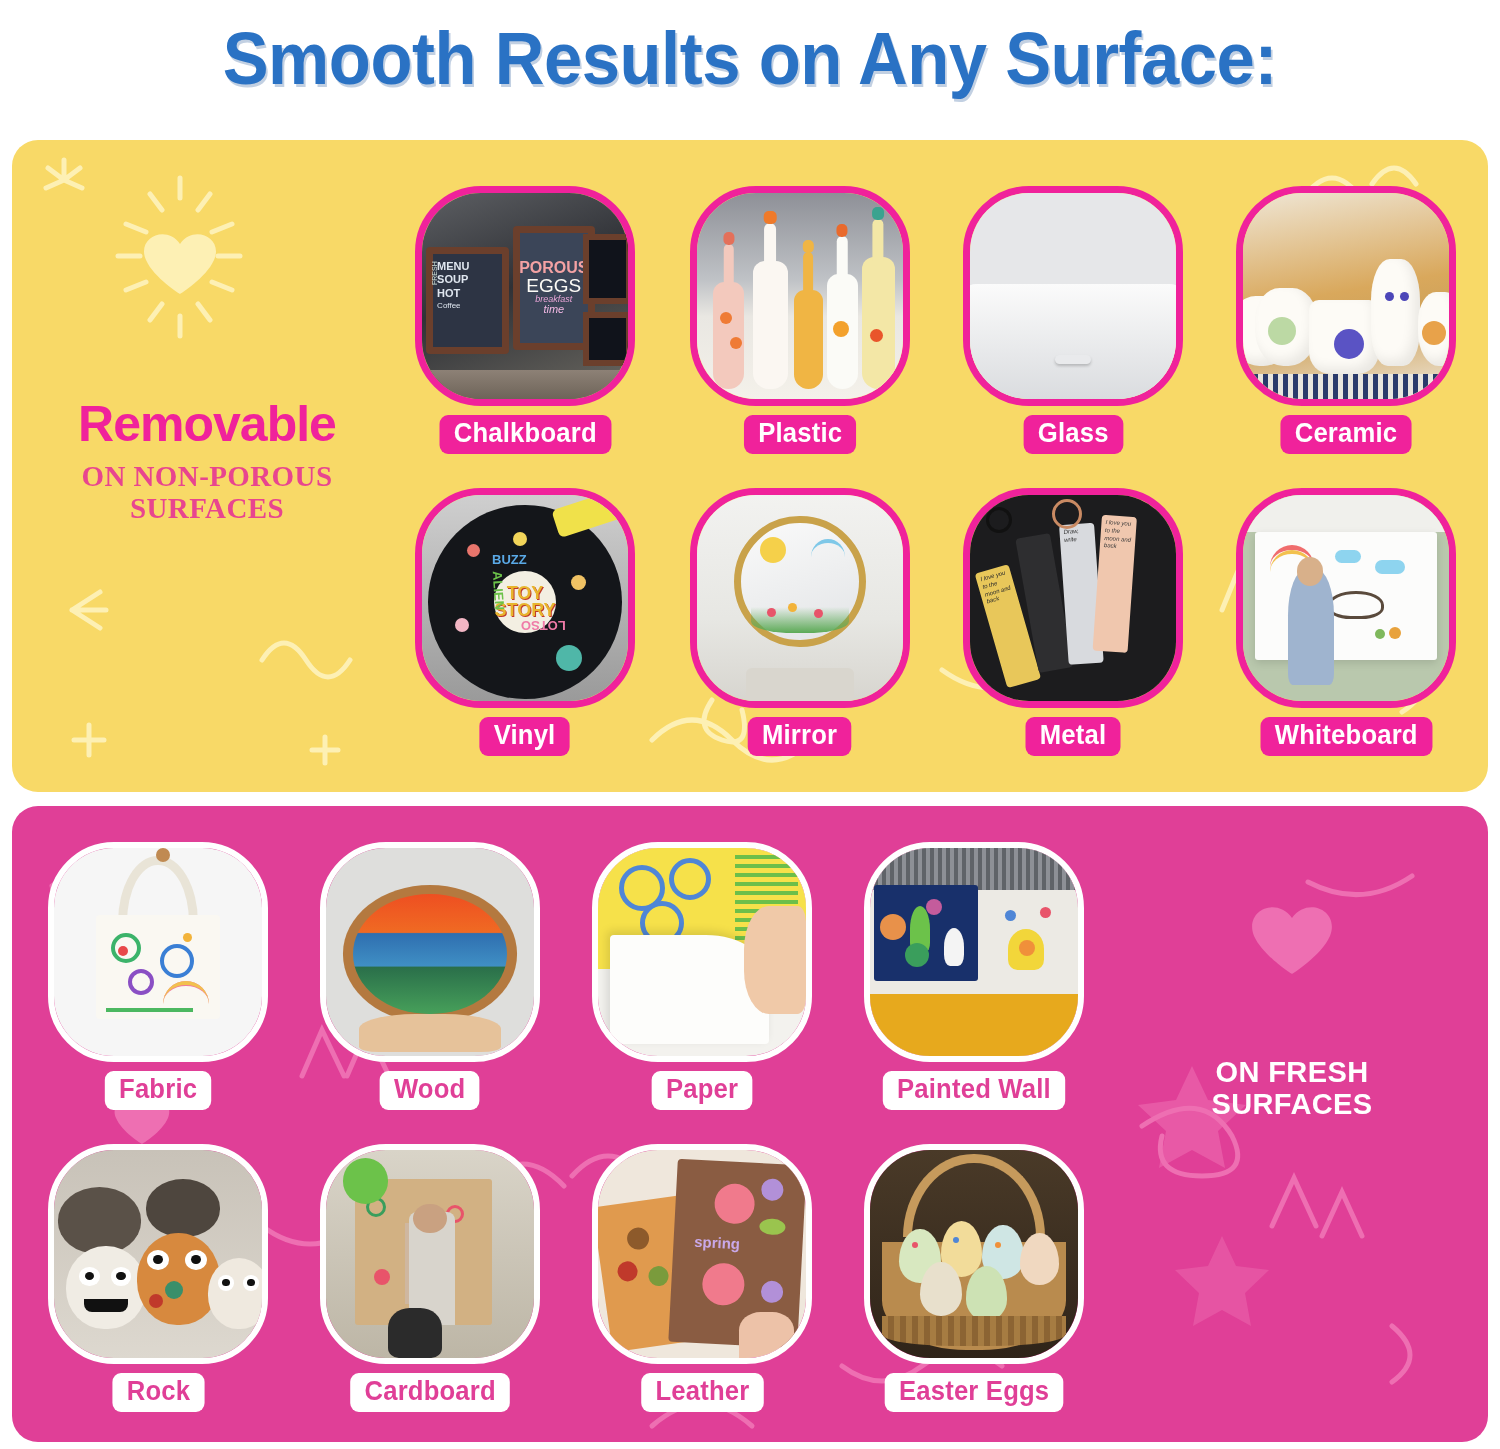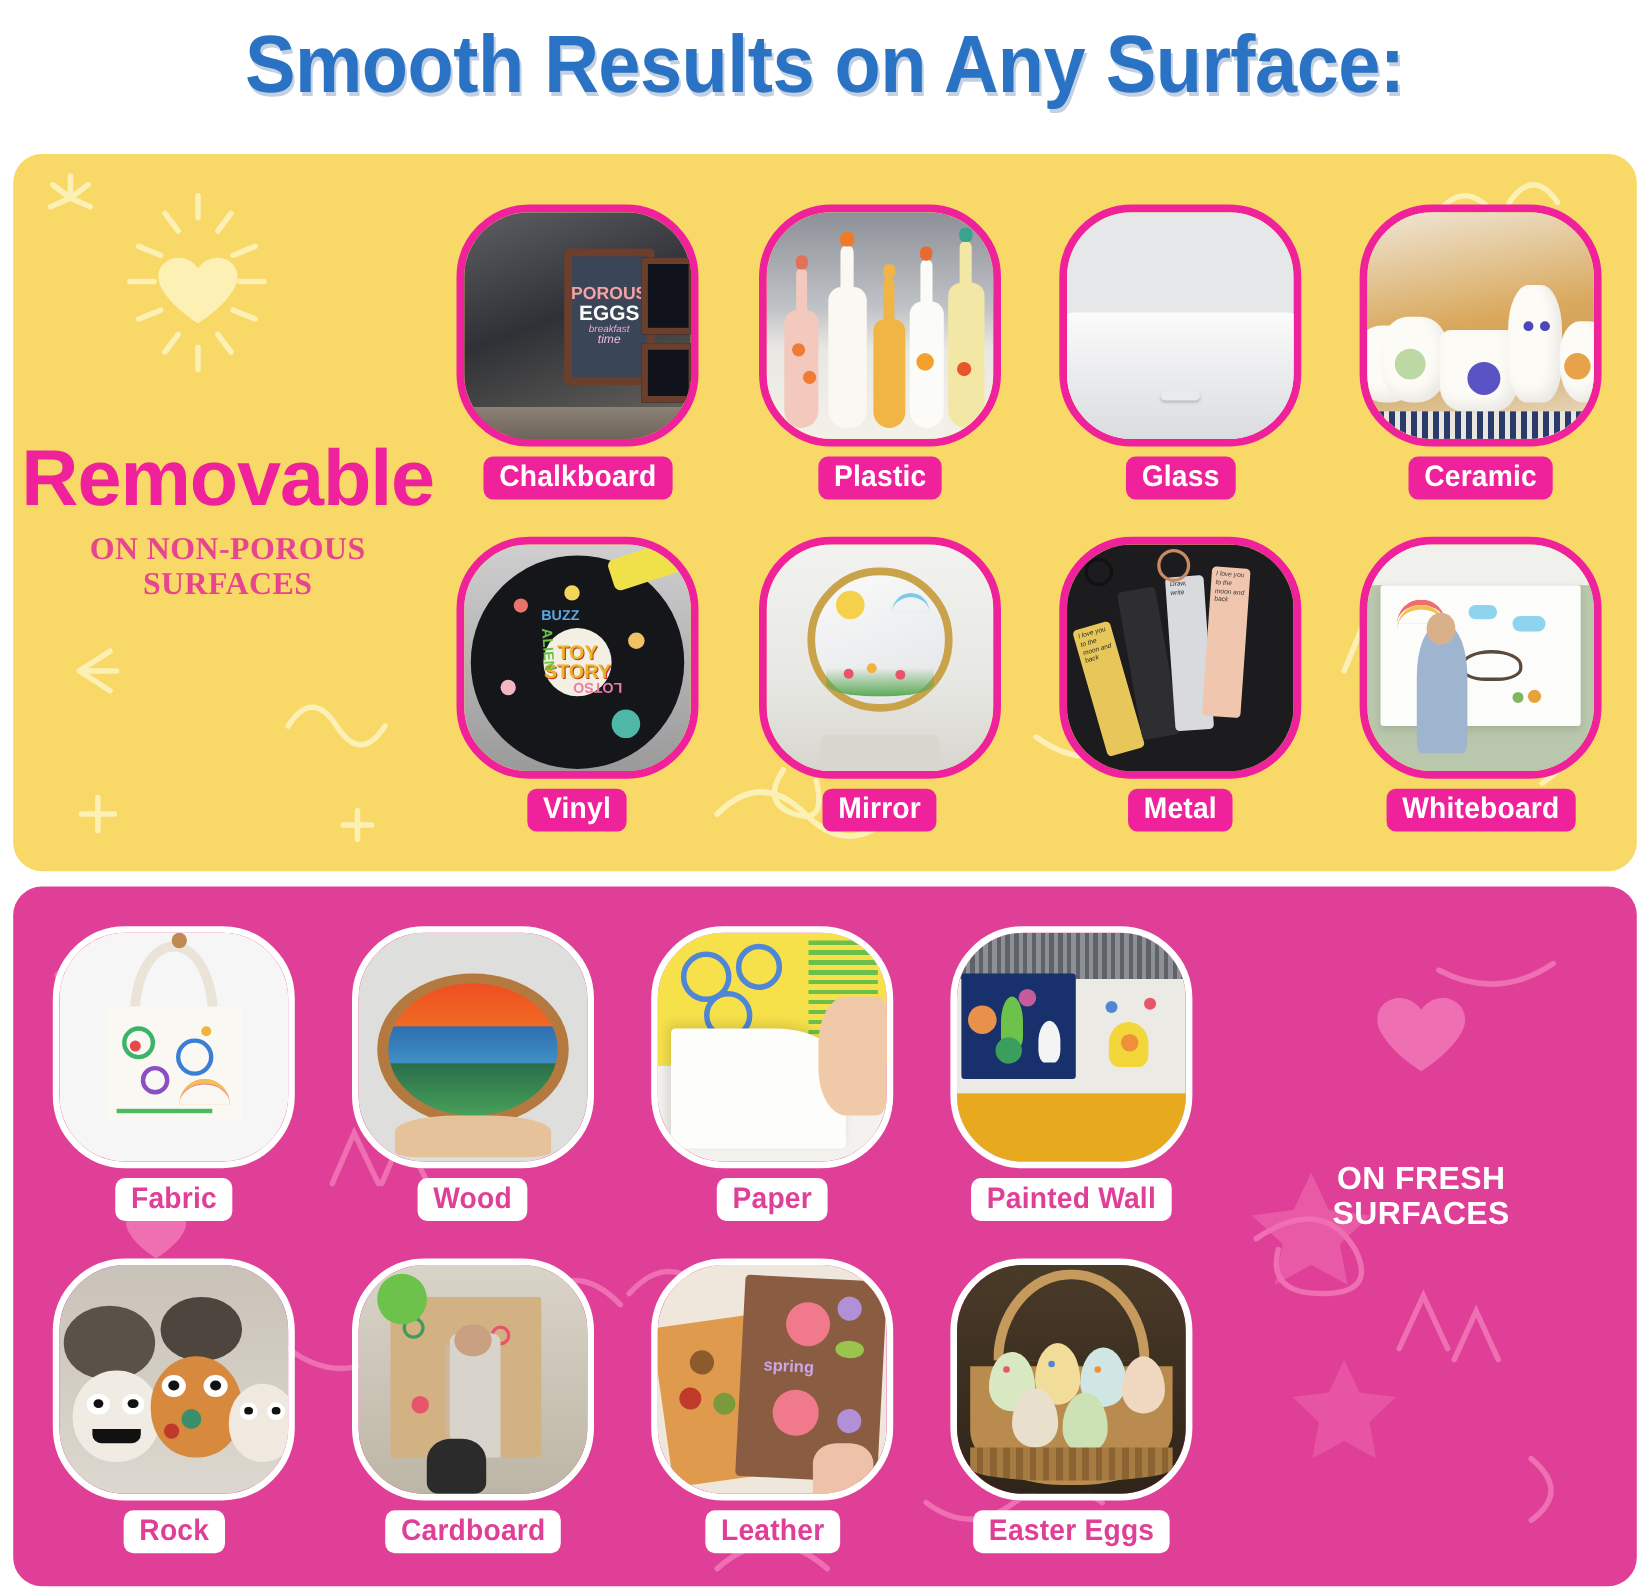--- a/index.html
+++ b/index.html
@@ -60,21 +60,21 @@
   
   .section-head {
     position: absolute;
     text-align: center;
     line-height: 1;
   }
   .head-removable { left: 6px; top: 398px; width: 402px; }
   .head-permanent { left: 1092px; top: 1046px; width: 400px; }
 
   .head-title {
-    font-size: 72px;
+    font-size: 50px;
     font-weight: 700;
     letter-spacing: -1px;
     line-height: 1.04;
     white-space: nowrap;
   }
   .head-sub {
     font-size: 29px;
     font-weight: 600;
     letter-spacing: 0.4px;
     line-height: 1.12;
@@ -275,24 +275,33 @@
     <span>ON FRESH</span><br>
     <span>SURFACES</span>
   </div>
 </div>
 
 <div class="grid-removable">
 
   <div class="tile" style="left:415px; top:186px;">
     <div class="tile-photo">
       <div class="ph bg-chalkboard">
+        <div class="cb-board" style="left:2%;top:26%;width:40%;height:52%;">
+          <div style="position:absolute;inset:0;color:#dfe6ef;font-size:11px;padding:6px 4px;line-height:1.25;">
+            <div style="font-weight:700;">MENU</div>
+            <div style="font-weight:700;">SOUP</div>
+            <div style="font-weight:700;">HOT</div>
+            <div style="font-size:8px;">Coffee</div>
+          </div>
+          <div style="position:absolute;left:-2px;top:34%;transform:rotate(-90deg);transform-origin:left top;color:#cfe0d6;font-size:7px;">FRESH</div>
+        </div>
         <div class="cb-board" style="left:44%;top:16%;width:40%;height:60%;background:#3b4558;">
           <div style="position:absolute;inset:0;display:flex;flex-direction:column;align-items:center;justify-content:center;line-height:1;">
             <div style="color:#f4a2a4;font-size:16px;font-weight:700;">POROUS</div>
-            <div style="color:#fdfcf7;font-size:19px;font-weight:700;">EGGS</div>
+            <div style="color:#fdfcf7;font-size:19px;font-weight:400;">EGGS</div>
             <div style="color:#e9a6d8;font-size:9px;font-style:italic;">breakfast</div>
             <div style="color:#f2b9e4;font-size:11px;font-style:italic;">time</div>
           </div>
         </div>
         <div class="cb-board2" style="left:78%;top:20%;width:24%;height:34%;"></div>
         <div class="cb-board2" style="left:78%;top:58%;width:24%;height:26%;"></div>
         <div style="position:absolute;left:0;right:0;bottom:0;height:14%;background:linear-gradient(180deg,#8d8176,#6e6459);"></div>
       </div>
     </div>
     <span class="tile-label">Chalkboard</span>

